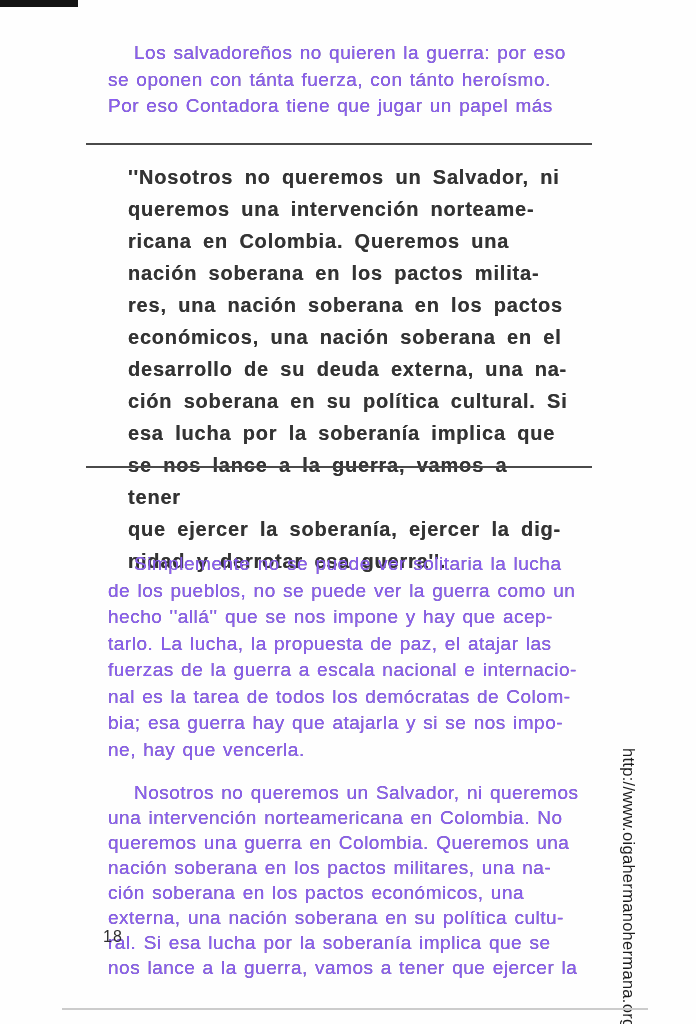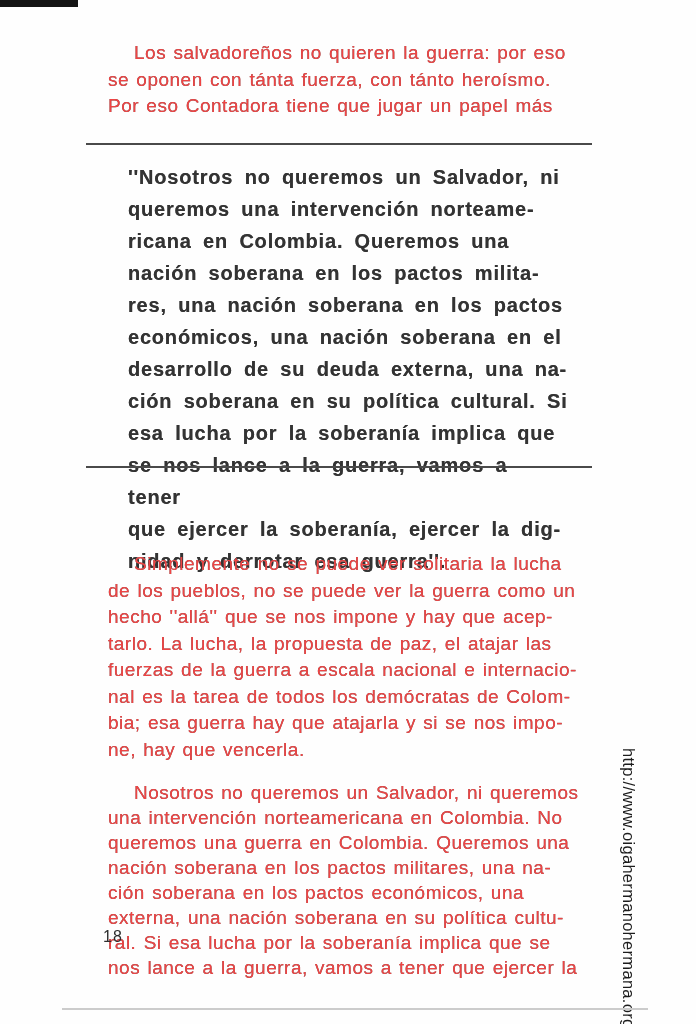--- a/index.html
+++ b/index.html
@@ -14,21 +14,21 @@
 
   
   .corner-bar {
     position: absolute; left: 0; top: 0;
     width: 78px; height: 7px; background: #141414;
   }
 
   .para {
     position: absolute; left: 108px; width: 474px; margin: 0;
     font-size: 19px; line-height: 26.5px;
-    color: #ef4444;
+    color: #8b5cf6;
     letter-spacing: 0.5px; word-spacing: 1.5px;
     white-space: pre-line;
     text-shadow: 0 0 0.4px #5a5a5a;
   }
   .p1 { top: 40px; }
   .p2 { top: 496px; }
   .p3 { top: 551px; }
   .p4 { top: 780px; line-height: 25px; }
   .indent { text-indent: 26px; }
 

